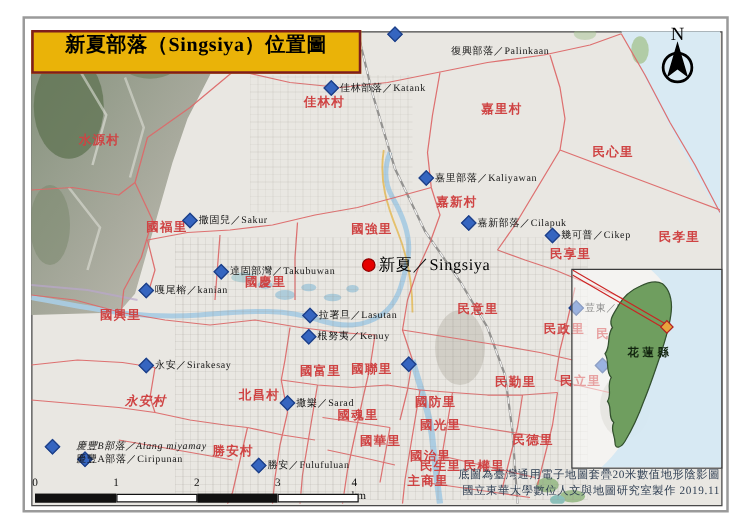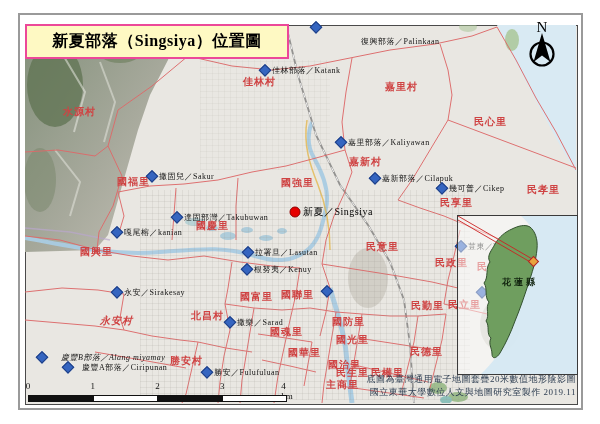--- a/index.html
+++ b/index.html
@@ -17,23 +17,23 @@
   .labels{position:absolute;left:0;top:0;width:600px;height:424px;z-index:4;}
   .village-label{position:absolute;transform:translateY(-50%);white-space:nowrap;
         font-size:10px;font-weight:600;color:#cf4343;letter-spacing:1px;}
   .settlement-label{position:absolute;transform:translateY(-50%);white-space:nowrap;
         font-size:8px;color:#141414;letter-spacing:.5px;}
   .diamond{position:absolute;width:6.5px;height:6.5px;background:#3565c0;
         border:1px solid #1e3f85;transform:translate(-50%,-50%) rotate(45deg);}
   .red-dot{position:absolute;width:9px;height:9px;border-radius:50%;
         background:#e60000;border:1px solid #8f0000;transform:translate(-50%,-50%);}
   .main-label{position:absolute;transform:translateY(-50%);white-space:nowrap;
-        font-size:10px;color:#000;letter-spacing:.5px;}
+        font-size:13px;color:#000;letter-spacing:.5px;}
   .title-box{position:absolute;left:25px;top:24px;width:260px;height:31px;z-index:7;
-        background:#fef9c3;border:2px solid #ec4899;display:flex;align-items:center;justify-content:center;}
+        background:#eab308;border:2px solid #7f1d1d;display:flex;align-items:flex-start;justify-content:center;}
   .title-box span{font-size:16px;font-weight:bold;color:#000;letter-spacing:.5px;}
   .north{position:absolute;left:522px;top:18px;z-index:6;}
   .inset{position:absolute;left:457px;top:215px;width:119px;height:158px;z-index:5;
         border:1.5px solid #3a3a3a;background:rgba(255,255,255,.5);}
   .inset svg{position:absolute;left:0;top:0;}
   .county-label{position:absolute;left:44px;top:60px;font-size:9px;color:#12240f;
         letter-spacing:3px;font-weight:600;}
   .scalebar{position:absolute;left:27px;top:381px;width:268px;height:24px;z-index:6;}
   .scale-tick{position:absolute;top:0;transform:translateX(-50%);font-size:9px;color:#111;}
   .scale-seg{position:absolute;top:14px;height:7px;border:1px solid #111;box-sizing:border-box;}
@@ -158,21 +158,21 @@
       <span class="village-label" style="left: 281px; top: 183px;">國強里</span>
       <span class="village-label" style="left: 196px; top: 226px;">國慶里</span>
       <span class="village-label" style="left: 80px; top: 252px;">國興里</span>
       <span class="village-label" style="left: 366px; top: 247px;">民意里</span>
       <span class="village-label" style="left: 435px; top: 263px;">民政里</span>
       <span class="village-label" style="left: 477px; top: 267px;">民運里</span>
       <span class="village-label" style="left: 100px; top: 321px; font-style: italic;">永安村</span>
       <span class="village-label" style="left: 191px; top: 316px;">北昌村</span>
       <span class="village-label" style="left: 240px; top: 297px;">國富里</span>
       <span class="village-label" style="left: 281px; top: 295px;">國聯里</span>
-      <span class="village-label" style="left: 395px; top: 306px; padding-left: 16px;">民勤里</span>
+      <span class="village-label" style="left: 380px; top: 306px; padding-left: 16px;">民勤里</span>
       <span class="village-label" style="left: 448px; top: 305px;">民立里</span>
       <span class="village-label" style="left: 308px; top: 322px; margin-left: 24px;">國防里</span>
       <span class="village-label" style="left: 270px; top: 332px;">國魂里</span>
       <span class="village-label" style="left: 336px; top: 340px;">國光里</span>
       <span class="village-label" style="left: 288px; top: 353px;">國華里</span>
       <span class="village-label" style="left: 410px; top: 352px;">民德里</span>
       <span class="village-label" style="left: 328px; top: 365px;">國治里</span>
       <span class="village-label" style="left: 336px; top: 373px;">民生里</span>
       <span class="village-label" style="left: 371px; top: 373px;">民權里</span>
       <span class="village-label" style="left: 326px; top: 385px;">主商里</span>
@@ -200,21 +200,21 @@
       <span class="diamond" style="left: 117px; top: 292px;"></span>
       <span class="settlement-label" style="left: 124px; top: 292px;">永安／Sirakesay</span>
       <span class="diamond" style="left: 230px; top: 322px;"></span>
       <span class="settlement-label" style="left: 237px; top: 322px;">撒樂／Sarad</span>
       <span class="diamond" style="left: 327px; top: 291px;"></span>
       <span class="diamond" style="left: 207px; top: 372px;"></span>
       <span class="settlement-label" style="left: 214px; top: 372px;">勝安／Fulufuluan</span>
       <span class="diamond" style="left: 42px; top: 357px;"></span>
       <span class="settlement-label" style="left: 61px; top: 357px; font-style: italic;">慶豐B部落／Alang miyamay</span>
       <span class="diamond" style="left: 68px; top: 367px;"></span>
-      <span class="settlement-label" style="left: 82px; top: 367px;">慶豐A部落／Ciripunan</span>
+      <span class="settlement-label" style="left: 61px; top: 367px;">慶豐A部落／Ciripunan</span>
       <span class="diamond" style="left: 461px; top: 246px;"></span>
       <span class="settlement-label" style="left: 468px; top: 246px;">荳東／Tuwa</span>
       <span class="diamond" style="left: 482px; top: 292px;"></span>
       <span class="red-dot" style="left: 295px; top: 212px;"></span>
       <span class="main-label" style="left: 303px; top: 212px;">新夏／Singsiya</span>
     </div>
 
   <div class="title-box">
     <span>新夏部落（Singsiya）位置圖</span>
   </div>

